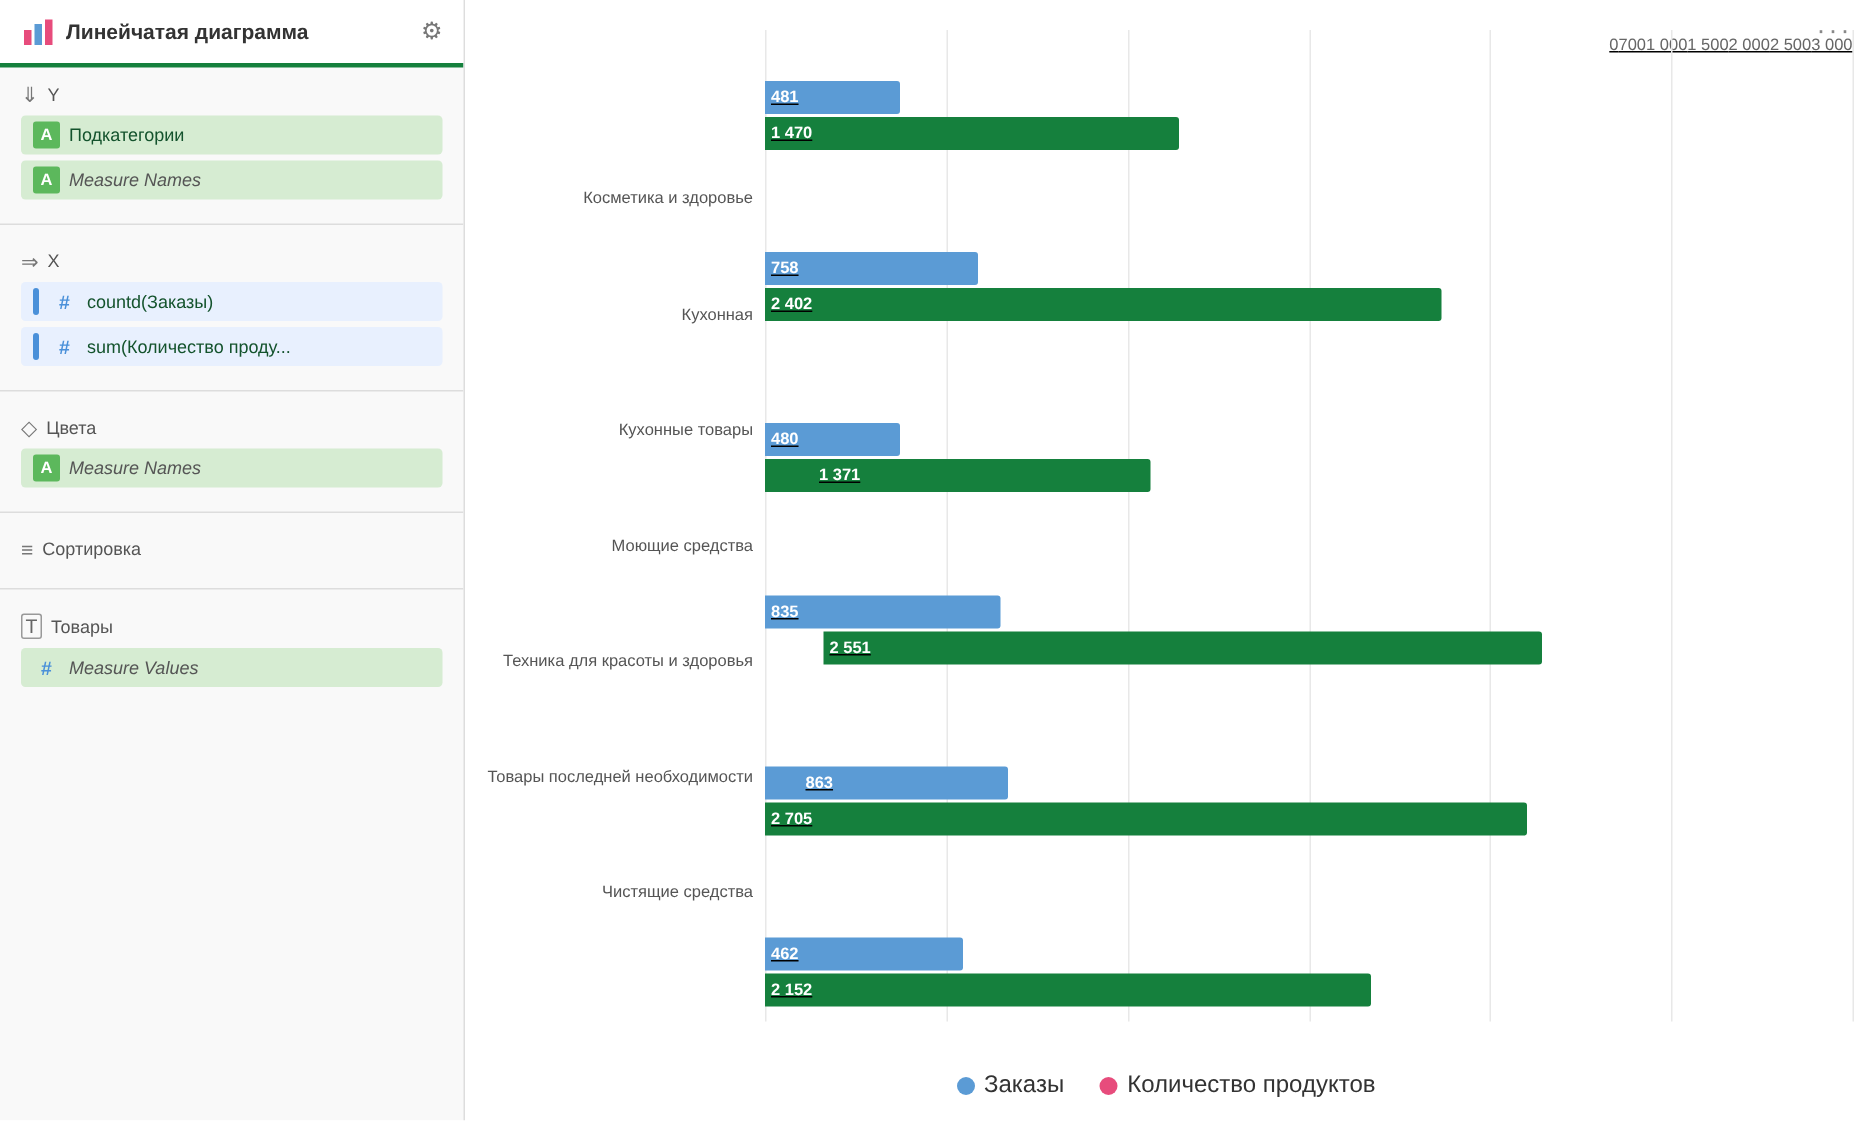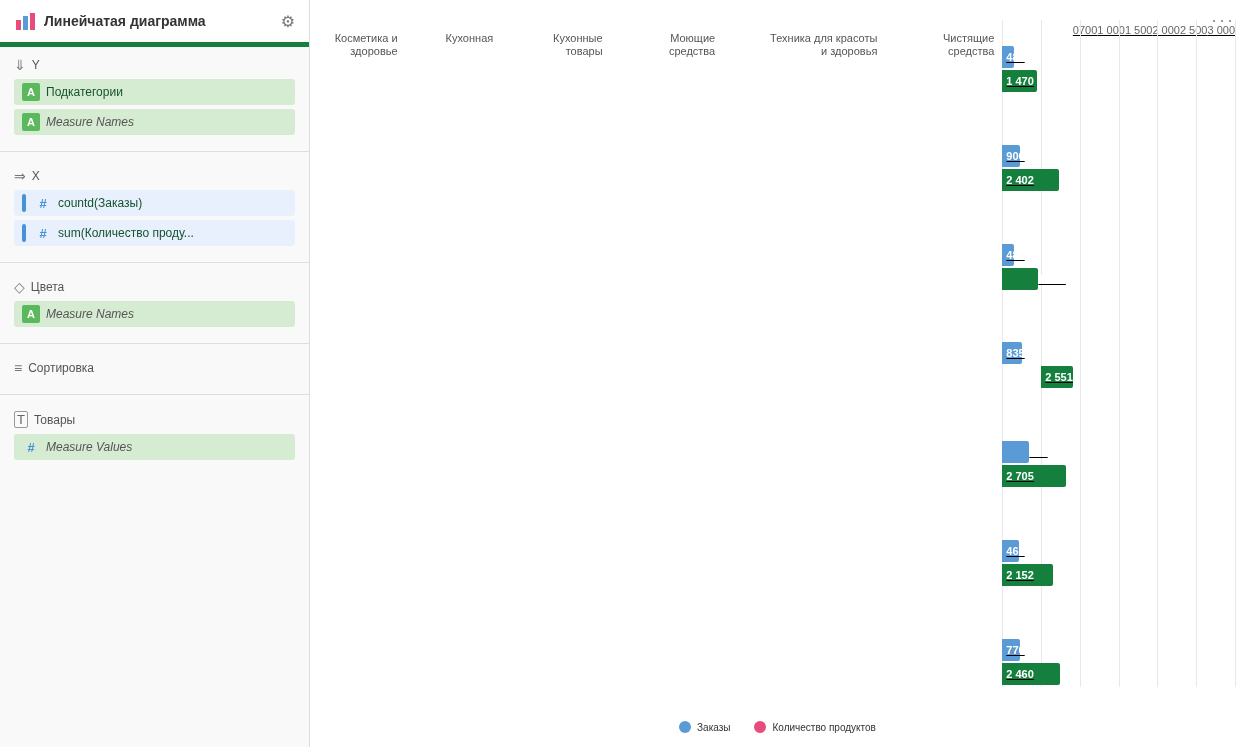--- a/index.html
+++ b/index.html
@@ -15,21 +15,21 @@
       flex-direction: column;
       padding: 0;
       height: 100%;
       overflow-y: auto;
     }
 
     .sidebar-header {
       display: flex;
       align-items: center;
       padding: 10px 14px;
-      border-bottom: 5px solid #15803d;
+      border-bottom: 3px solid #15803d;
       background: #fff;
     }
     .sidebar-header-icon {
       width: 22px; height: 22px; margin-right: 8px;
       display: flex; align-items: center; justify-content: center;
     }
     .sidebar-title {
       font-size: 14px; font-weight: 600; color: #333; flex: 1;
     }
     .sidebar-gear {
@@ -92,20 +92,21 @@
     }
 
     .chart-main {
       display: flex;
       flex: 1;
       margin-top: 10px;
     }
 
     .y-labels {
       display: flex;
+      flex-direction: column;
       justify-content: center;
       padding-right: 8px;
       padding-top: 4px;
       min-width: 190px;
       text-align: right;
       gap: 48px;
     }
     .y-label {
       font-size: 11px; color: #555;
       line-height: 1.2;
@@ -174,21 +175,21 @@
       padding: 4px 0 0 0;
       font-size: 11px;
       color: #666;
     }
 
     .legend {
       display: flex;
       justify-content: center;
       gap: 24px;
       padding: 10px 0 4px 0;
-      font-size: 10px;
+      font-size: 16px;
       color: #333;
     }
     .legend-item {
       display: flex; align-items: center; gap: 6px;
     }
     .legend-dot {
       width: 12px; height: 12px; border-radius: 50%;
     }
 
     
@@ -286,20 +287,21 @@
   <div class="chart-top-right">···</div>
 
   <div class="chart-main">
 
     <div class="y-labels" id="y-labels">
         <div class="y-label">Косметика и здоровье</div>
         <div class="y-label">Кухонная</div>
         <div class="y-label">Кухонные товары</div>
         <div class="y-label">Моющие средства</div>
         <div class="y-label">Техника для красоты и здоровья</div>
+        <div class="y-label">Товары последней необходимости</div>
         <div class="y-label">Чистящие средства</div>
       </div>
 
     <div class="bars-and-grid">
       <div class="grid-lines" id="grid-lines">
           <div class="grid-line" style="left: 0%;"></div>
           <div class="grid-line" style="left: 16.6667%;"></div>
           <div class="grid-line" style="left: 33.3333%;"></div>
           <div class="grid-line" style="left: 50%;"></div>
           <div class="grid-line" style="left: 66.6667%;"></div>
@@ -310,21 +312,21 @@
           <div class="bar-group">
             <div class="bar-row">
               <div class="bar-fill bar-blue" style="width: 16.0333%;">481</div>
             </div>
             <div class="bar-row">
               <div class="bar-fill bar-pink" style="width: 49%;">1&nbsp;470</div>
             </div>
           </div>
           <div class="bar-group">
             <div class="bar-row">
-              <div class="bar-fill bar-blue" style="width: 25.2667%;">906</div>
+              <div class="bar-fill bar-blue" style="width: 25.2667%;">758</div>
             </div>
             <div class="bar-row">
               <div class="bar-fill bar-pink" style="width: 80.0667%; text-align: center;">2&nbsp;402</div>
             </div>
           </div>
           <div class="bar-group">
             <div class="bar-row">
               <div class="bar-fill bar-blue" style="width: 16%;">480</div>
             </div>
             <div class="bar-row">
@@ -346,28 +348,20 @@
             <div class="bar-row">
               <div class="bar-fill bar-pink" style="width: 90.1667%;">2&nbsp;705</div>
             </div>
           </div>
           <div class="bar-group">
             <div class="bar-row">
               <div class="bar-fill bar-blue" style="width: 23.5%;">462</div>
             </div>
             <div class="bar-row">
               <div class="bar-fill bar-pink" style="width: 71.7333%;">2&nbsp;152</div>
-            </div>
-          </div>
-          <div class="bar-group">
-            <div class="bar-row">
-              <div class="bar-fill bar-blue" style="width: 25.6667%;">770</div>
-            </div>
-            <div class="bar-row">
-              <div class="bar-fill bar-pink" style="width: 82%;">2&nbsp;460</div>
             </div>
           </div>
         </div>
       <div class="x-axis" id="x-axis">
           <span>0</span>
           <span>700</span>
           <span>1&nbsp;000</span>
           <span>1&nbsp;500</span>
           <span>2&nbsp;000</span>
           <span>2&nbsp;500</span>

